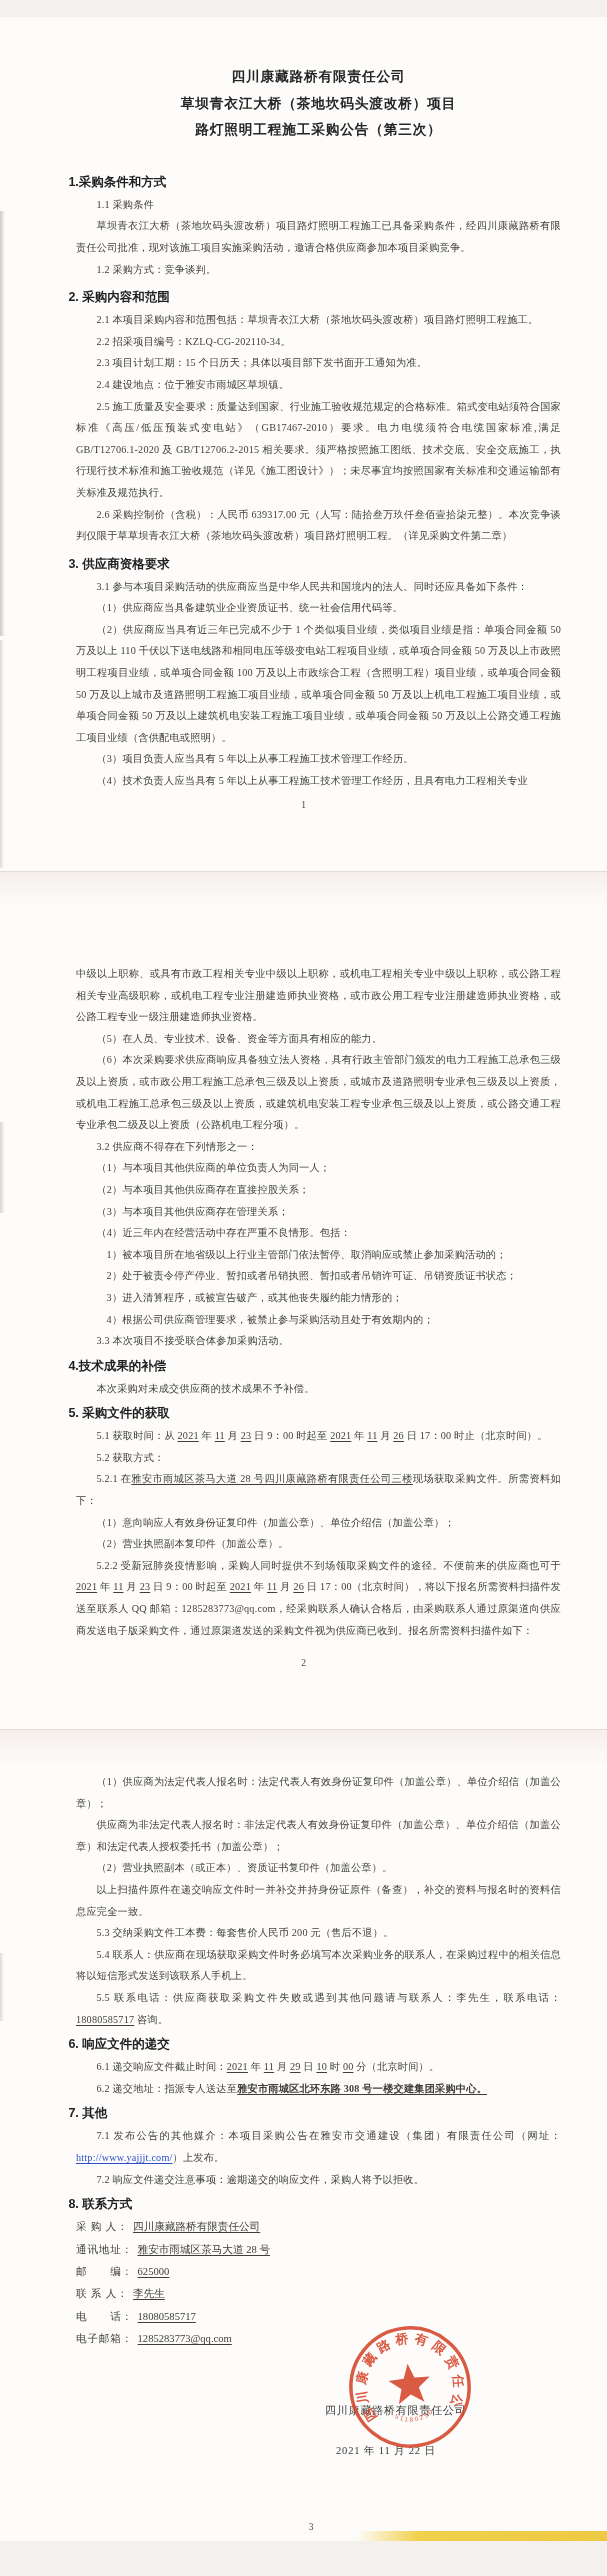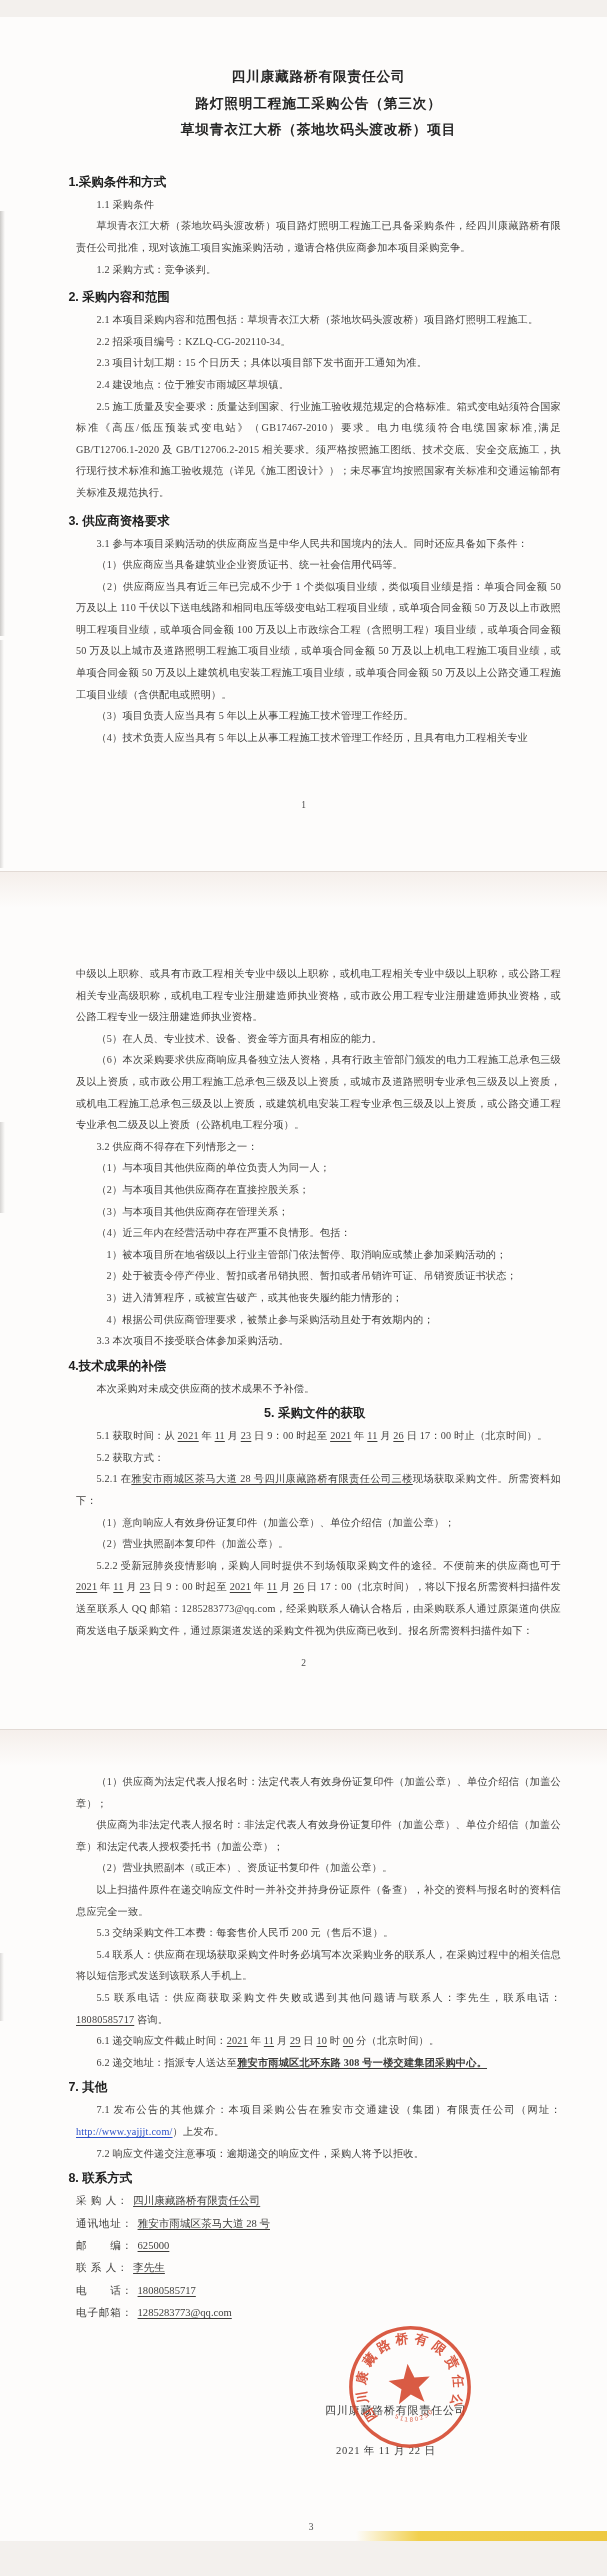--- a/index.html
+++ b/index.html
@@ -38,33 +38,34 @@
           background:linear-gradient(90deg,rgba(242,207,62,0),#f0cb3a 25%,#ecc32e);opacity:.9;}
 </style>
 </head>
 <body>
 
 <div id="doc">
   <div id="pages">
       <div class="page" style="height: 854px; padding-top: 47px;">
         <div class="title">
           <div>四川康藏路桥有限责任公司</div>
+          <div>草坝青衣江大桥（茶地坎码头渡改桥）项目</div>
           <div>路灯照明工程施工采购公告（第三次）</div>
-          <div>草坝青衣江大桥（茶地坎码头渡改桥）项目</div>
         </div>
         <div class="h1" style="margin-top: 27px;">1.采购条件和方式</div>
         <p class="body"><span>1.1 采购条件</span></p>
         <p class="body"><span>草坝青衣江大桥（茶地坎码头渡改桥）项目路灯照明工程施工已具备采购条件，经四川康藏路桥有限责任公司批准，现对该施工项目实施采购活动，邀请合格供应商参加本项目采购竞争。</span></p>
         <p class="body"><span>1.2 采购方式：竞争谈判。</span></p>
         <div class="h1" style="margin-top: 6px;">2. 采购内容和范围</div>
         <p class="body"><span>2.1 本项目采购内容和范围包括：草坝青衣江大桥（茶地坎码头渡改桥）项目路灯照明工程施工。</span></p>
         <p class="body"><span>2.2 招采项目编号：KZLQ-CG-202110-34。</span></p>
         <p class="body"><span>2.3 项目计划工期：15 个日历天；具体以项目部下发书面开工通知为准。</span></p>
         <p class="body"><span>2.4 建设地点：位于雅安市雨城区草坝镇。</span></p>
         <p class="body"><span>2.5 施工质量及安全要求：质量达到国家、行业施工验收规范规定的合格标准。箱式变电站须符合国家标准《高压/低压预装式变电站》（GB17467-2010）要求。电力电缆须符合电缆国家标准,满足 GB/T12706.1-2020 及 GB/T12706.2-2015 相关要求。须严格按照施工图纸、技术交底、安全交底施工，执行现行技术标准和施工验收规范（详见《施工图设计》）；未尽事宜均按照国家有关标准和交通运输部有关标准及规范执行。</span></p>
+        <p class="body"><span>2.6 采购控制价（含税）：人民币 639317.00 元（人写：陆拾叁万玖仟叁佰壹拾柒元整）。本次竞争谈判仅限于草草坝青衣江大桥（茶地坎码头渡改桥）项目路灯照明工程。（详见采购文件第二章）</span></p>
         <div class="h1" style="margin-top: 6px;">3. 供应商资格要求</div>
         <p class="body"><span>3.1 参与本项目采购活动的供应商应当是中华人民共和国境内的法人。同时还应具备如下条件：</span></p>
         <p class="body"><span>（1）供应商应当具备建筑业企业资质证书、统一社会信用代码等。</span></p>
         <p class="body"><span>（2）供应商应当具有近三年已完成不少于 1 个类似项目业绩，类似项目业绩是指：单项合同金额 50 万及以上 110 千伏以下送电线路和相同电压等级变电站工程项目业绩，或单项合同金额 50 万及以上市政照明工程项目业绩，或单项合同金额 100 万及以上市政综合工程（含照明工程）项目业绩，或单项合同金额 50 万及以上城市及道路照明工程施工项目业绩，或单项合同金额 50 万及以上机电工程施工项目业绩，或单项合同金额 50 万及以上建筑机电安装工程施工项目业绩，或单项合同金额 50 万及以上公路交通工程施工项目业绩（含供配电或照明）。</span></p>
         <p class="body"><span>（3）项目负责人应当具有 5 年以上从事工程施工技术管理工作经历。</span></p>
         <p class="body"><span>（4）技术负责人应当具有 5 年以上从事工程施工技术管理工作经历，且具有电力工程相关专业</span></p>
         <div class="pagenum">1</div>
       </div>
       <div class="page" style="height: 858px; padding-top: 91px;">
         <p class="body flush"><span>中级以上职称、或具有市政工程相关专业中级以上职称，或机电工程相关专业中级以上职称，或公路工程相关专业高级职称，或机电工程专业注册建造师执业资格，或市政公用工程专业注册建造师执业资格，或公路工程专业一级注册建造师执业资格。</span></p>
@@ -75,37 +76,38 @@
         <p class="body"><span>（2）与本项目其他供应商存在直接控股关系；</span></p>
         <p class="body"><span>（3）与本项目其他供应商存在管理关系；</span></p>
         <p class="body"><span>（4）近三年内在经营活动中存在严重不良情形。包括：</span></p>
         <p class="body indent3"><span>1）被本项目所在地省级以上行业主管部门依法暂停、取消响应或禁止参加采购活动的；</span></p>
         <p class="body indent3"><span>2）处于被责令停产停业、暂扣或者吊销执照、暂扣或者吊销许可证、吊销资质证书状态；</span></p>
         <p class="body indent3"><span>3）进入清算程序，或被宣告破产，或其他丧失履约能力情形的；</span></p>
         <p class="body indent3"><span>4）根据公司供应商管理要求，被禁止参与采购活动且处于有效期内的；</span></p>
         <p class="body"><span>3.3 本次项目不接受联合体参加采购活动。</span></p>
         <div class="h1" style="margin-top: 3px;">4.技术成果的补偿</div>
         <p class="body"><span>本次采购对未成交供应商的技术成果不予补偿。</span></p>
-        <div class="h1" style="margin-top: 3px; text-align: center;">5. 采购文件的获取</div>
+        <div class="h1" style="margin-top: 3px;">5. 采购文件的获取</div>
         <p class="body"><span>5.1 获取时间：从 </span><span class="u">2021</span><span> 年 </span><span class="u">11</span><span> 月 </span><span class="u">23</span><span> 日 9：00 时起至 </span><span class="u">2021</span><span> 年 </span><span class="u">11</span><span> 月 </span><span class="u">26</span><span> 日 17：00 时止（北京时间）。</span></p>
         <p class="body"><span>5.2 获取方式：</span></p>
         <p class="body"><span>5.2.1 在</span><span class="u">雅安市雨城区茶马大道 28 号四川康藏路桥有限责任公司三楼</span><span>现场获取采购文件。所需资料如下：</span></p>
         <p class="body"><span>（1）意向响应人有效身份证复印件（加盖公章）、单位介绍信（加盖公章）；</span></p>
         <p class="body"><span>（2）营业执照副本复印件（加盖公章）。</span></p>
         <p class="body"><span>5.2.2 受新冠肺炎疫情影响，采购人同时提供不到场领取采购文件的途径。不便前来的供应商也可于 </span><span class="u">2021</span><span> 年 </span><span class="u">11</span><span> 月 </span><span class="u">23</span><span> 日 9：00 时起至 </span><span class="u">2021</span><span> 年 </span><span class="u">11</span><span> 月 </span><span class="u">26</span><span> 日 17：00（北京时间），将以下报名所需资料扫描件发送至联系人 QQ 邮箱：1285283773@qq.com，经采购联系人确认合格后，由采购联系人通过原渠道向供应商发送电子版采购文件，通过原渠道发送的采购文件视为供应商已收到。报名所需资料扫描件如下：</span></p>
         <div class="pagenum">2</div>
       </div>
       <div class="page" style="height: 864px; padding-top: 41px;">
         <p class="body"><span>（1）供应商为法定代表人报名时：法定代表人有效身份证复印件（加盖公章）、单位介绍信（加盖公章）；</span></p>
         <p class="body"><span>供应商为非法定代表人报名时：非法定代表人有效身份证复印件（加盖公章）、单位介绍信（加盖公章）和法定代表人授权委托书（加盖公章）；</span></p>
         <p class="body"><span>（2）营业执照副本（或正本）、资质证书复印件（加盖公章）。</span></p>
         <p class="body"><span>以上扫描件原件在递交响应文件时一并补交并持身份证原件（备查），补交的资料与报名时的资料信息应完全一致。</span></p>
         <p class="body"><span>5.3 交纳采购文件工本费：每套售价人民币 200 元（售后不退）。</span></p>
         <p class="body"><span>5.4 联系人：供应商在现场获取采购文件时务必填写本次采购业务的联系人，在采购过程中的相关信息将以短信形式发送到该联系人手机上。</span></p>
         <p class="body"><span>5.5 联系电话：供应商获取采购文件失败或遇到其他问题请与联系人：李先生，联系电话：</span><span class="u">18080585717</span><span> 咨询。</span></p>
+        <div class="h1" style="margin-top: 3px;">6. 响应文件的递交</div>
         <p class="body"><span>6.1 递交响应文件截止时间：</span><span class="u">2021</span><span> 年 </span><span class="u">11</span><span> 月 </span><span class="u">29</span><span> 日 </span><span class="u">10</span><span> 时 </span><span class="u">00</span><span> 分（北京时间）。</span></p>
         <p class="body"><span>6.2 递交地址：指派专人送达至</span><span class="bu">雅安市雨城区北环东路 308 号一楼交建集团采购中心。</span></p>
         <div class="h1" style="margin-top: 3px;">7. 其他</div>
         <p class="body"><span>7.1 发布公告的其他媒介：本项目采购公告在雅安市交通建设（集团）有限责任公司（网址：</span><span class="link">http://www.yajjjt.com/</span><span>）上发布。</span></p>
         <p class="body"><span>7.2 响应文件递交注意事项：逾期递交的响应文件，采购人将予以拒收。</span></p>
         <div class="h1" style="margin-top: 3px;">8. 联系方式</div>
         <div class="contact-row"><span class="clabel">采 购 人：</span><span class="u cval">四川康藏路桥有限责任公司</span></div>
         <div class="contact-row"><span class="clabel">通讯地址：</span><span class="u cval">雅安市雨城区茶马大道 28 号</span></div>
         <div class="contact-row"><span class="clabel">邮　　编：</span><span class="u cval">625000</span></div>
         <div class="contact-row"><span class="clabel">联 系 人：</span><span class="u cval">李先生</span></div>

